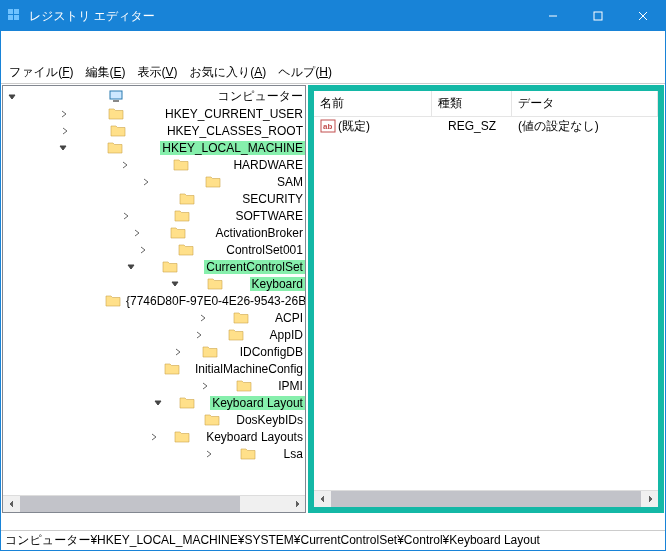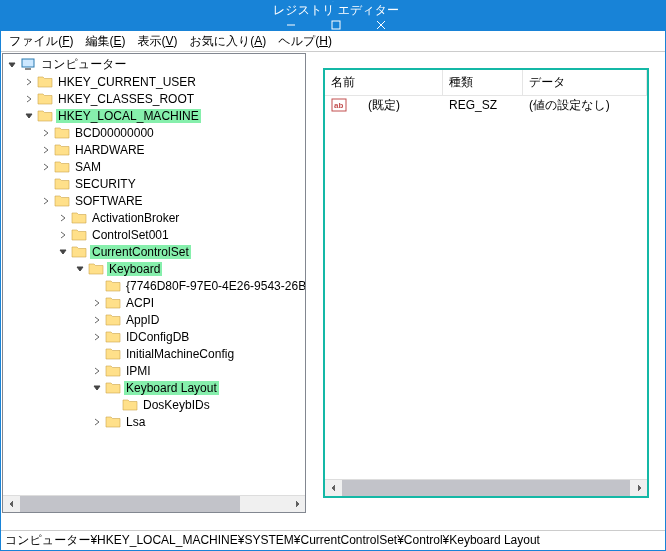--- a/index.html
+++ b/index.html
@@ -1,48 +1,48 @@
 <!DOCTYPE html>
 <html><head>
 <meta charset="utf-8">
 <style>
   * { box-sizing: border-box; margin: 0; padding: 0; font-family: "Meiryo UI", "Yu Gothic UI", sans-serif; font-size: 12px; }
   body { width: 666px; height: 551px; background: #fff; overflow: hidden; display: flex; flex-direction: column; border: 1px solid #1883d7; }
-  .titlebar { height: 30px; background: #1883d7; color: #fff; display: flex; align-items: center; padding-left: 6px; flex-direction: column; }
+  .titlebar { height: 30px; background: #1883d7; color: #fff; display: flex; align-items: center; padding-left: 6px; }
   .titlebar svg.app-ico { width: 16px; height: 16px; margin-right: 6px; }
   .titlebar .title { flex: 1; }
   .titlebar .win-btns { display: flex; height: 100%; }
   .win-btn { width: 45px; display: flex; align-items: center; justify-content: center; }
   .win-btn svg { stroke: #fff; fill: none; }
-  .menubar { height: 20px; display: flex; align-items: center; padding: 0 2px; }
+  .menubar { height: 20px; display: flex; align-items: flex-end; padding: 0 2px; margin-top: 32px; }
   .menu-item { padding: 2px 6px; }
   .menu-item u { text-decoration: underline; }
   .content { flex: 1; display: flex; border-top: 1px solid #ccc; overflow: hidden; }
   .tree-pane { width: 304px; border: 1px solid #828790; margin: 1px; overflow: hidden; position: relative; display:flex; flex-direction:column; }
   .tree { flex:1; overflow: hidden; padding: 2px 0; white-space: nowrap; }
-  .node { display: flex; align-items: center; height: 17px; }
+  .node { display: flex; align-items: center; height: 17px; justify-content: space-between; }
   .tw { width: 17px; display: flex; align-items: center; justify-content: center; flex-shrink: 0; }
   .tw svg { width: 8px; height: 8px; }
   .chev-right { fill: none; stroke: #666; }
   .chev-down { fill: #444; stroke: #444; }
   .ico { width: 16px; height: 16px; margin-right: 3px; flex-shrink: 0; display: flex; align-items: center; justify-content: center; }
   .folder { fill: #ffe08a; stroke: #cca54b; stroke-width: .6; }
   .lbl { padding: 0 2px; }
   .hl { background: #86efac; }
-  .list-pane { flex: 1; border: 2px solid #14b8a6; margin: 16px; display: flex; flex-direction: column; overflow: hidden; }
+  .list-pane { flex: 1; border: 6px solid #14b8a6; margin: 1px; display: flex; flex-direction: column; overflow: hidden; }
   .list-header { display: flex; border-bottom: 1px solid #e5e5e5; }
   .col { padding: 4px 6px; border-right: 1px solid #e5e5e5; }
   .col-name { width: 118px; }
   .col-type { width: 80px; }
   .col-data { flex: 1; }
   .list-row { display: flex; align-items: center; height: 18px; }
   .list-row .cell { padding: 0 6px; }
-  .cell-name { width: 118px; display: flex; align-items: flex-start; gap: 19px; }
+  .cell-name { width: 118px; display: flex; align-items: flex-start; }
   .cell-name .ico { margin-right: 2px; }
-  .cell-type { width: 80px; }
+  .cell-type { width: 80px; text-align: center; }
   .cell-data { flex: 1; }
   .statusbar { height: 20px; border-top: 1px solid #ccc; padding: 2px 4px; display: flex; align-items: center; overflow: hidden; white-space: nowrap; margin-top: 16px; }
   .scroll-h { height: 17px; background: #f0f0f0; border-top: 1px solid #ddd; display: flex; align-items: center; }
   .scroll-h .track { flex:1; position: relative; height: 100%; }
   .scroll-h .thumb { position: absolute; left: 0; top: 0; height: 100%; background: #c2c3c9; }
   .scroll-btn { width: 17px; height: 100%; display:flex; align-items:center; justify-content:center; }
   .scroll-btn svg { width:6px; height:6px; stroke:#606060; fill:#606060; }
   .ab-ico rect { fill:#fff; stroke:#c24f4f; }
   .ab-ico text { fill:#c24f4f; font-size:8px; font-weight:bold; }
 </style>
@@ -150,35 +150,20 @@
           <span class="tw">
             <svg viewBox="0 0 8 8">
               <path class="chev-right" d="M2 1 L6 4 L2 7"></path>
             </svg>
           </span>
           <span class="ico">
             <svg viewBox="0 0 16 16" width="16" height="16">
               <path class="folder" d="M1 3 h5 l1.5 1.5 H15 V13 H1 Z"></path>
             </svg>
           </span>
-          <span class="lbl">BCD00000000</span>
-        </div>
-        <div class="node">
-          <span class="tw"></span>
-          <span class="tw"></span>
-          <span class="tw">
-            <svg viewBox="0 0 8 8">
-              <path class="chev-right" d="M2 1 L6 4 L2 7"></path>
-            </svg>
-          </span>
-          <span class="ico">
-            <svg viewBox="0 0 16 16" width="16" height="16">
-              <path class="folder" d="M1 3 h5 l1.5 1.5 H15 V13 H1 Z"></path>
-            </svg>
-          </span>
           <span class="lbl">HARDWARE</span>
         </div>
         <div class="node">
           <span class="tw"></span>
           <span class="tw"></span>
           <span class="tw">
             <svg viewBox="0 0 8 8">
               <path class="chev-right" d="M2 1 L6 4 L2 7"></path>
             </svg>
           </span>
@@ -405,20 +390,38 @@
           <span class="tw"></span>
           <span class="tw"></span>
           <span class="tw"></span>
           <span class="tw"></span>
           <span class="ico">
             <svg viewBox="0 0 16 16" width="16" height="16">
               <path class="folder" d="M1 3 h5 l1.5 1.5 H15 V13 H1 Z"></path>
             </svg>
           </span>
           <span class="lbl">DosKeybIDs</span>
+        </div>
+        <div class="node">
+          <span class="tw"></span>
+          <span class="tw"></span>
+          <span class="tw"></span>
+          <span class="tw"></span>
+          <span class="tw"></span>
+          <span class="tw">
+            <svg viewBox="0 0 8 8">
+              <path class="chev-right" d="M2 1 L6 4 L2 7"></path>
+            </svg>
+          </span>
+          <span class="ico">
+            <svg viewBox="0 0 16 16" width="16" height="16">
+              <path class="folder" d="M1 3 h5 l1.5 1.5 H15 V13 H1 Z"></path>
+            </svg>
+          </span>
+          <span class="lbl">Keyboard Layouts</span>
         </div>
         <div class="node">
           <span class="tw"></span>
           <span class="tw"></span>
           <span class="tw"></span>
           <span class="tw"></span>
           <span class="tw"></span>
           <span class="tw">
             <svg viewBox="0 0 8 8">
               <path class="chev-right" d="M2 1 L6 4 L2 7"></path>

